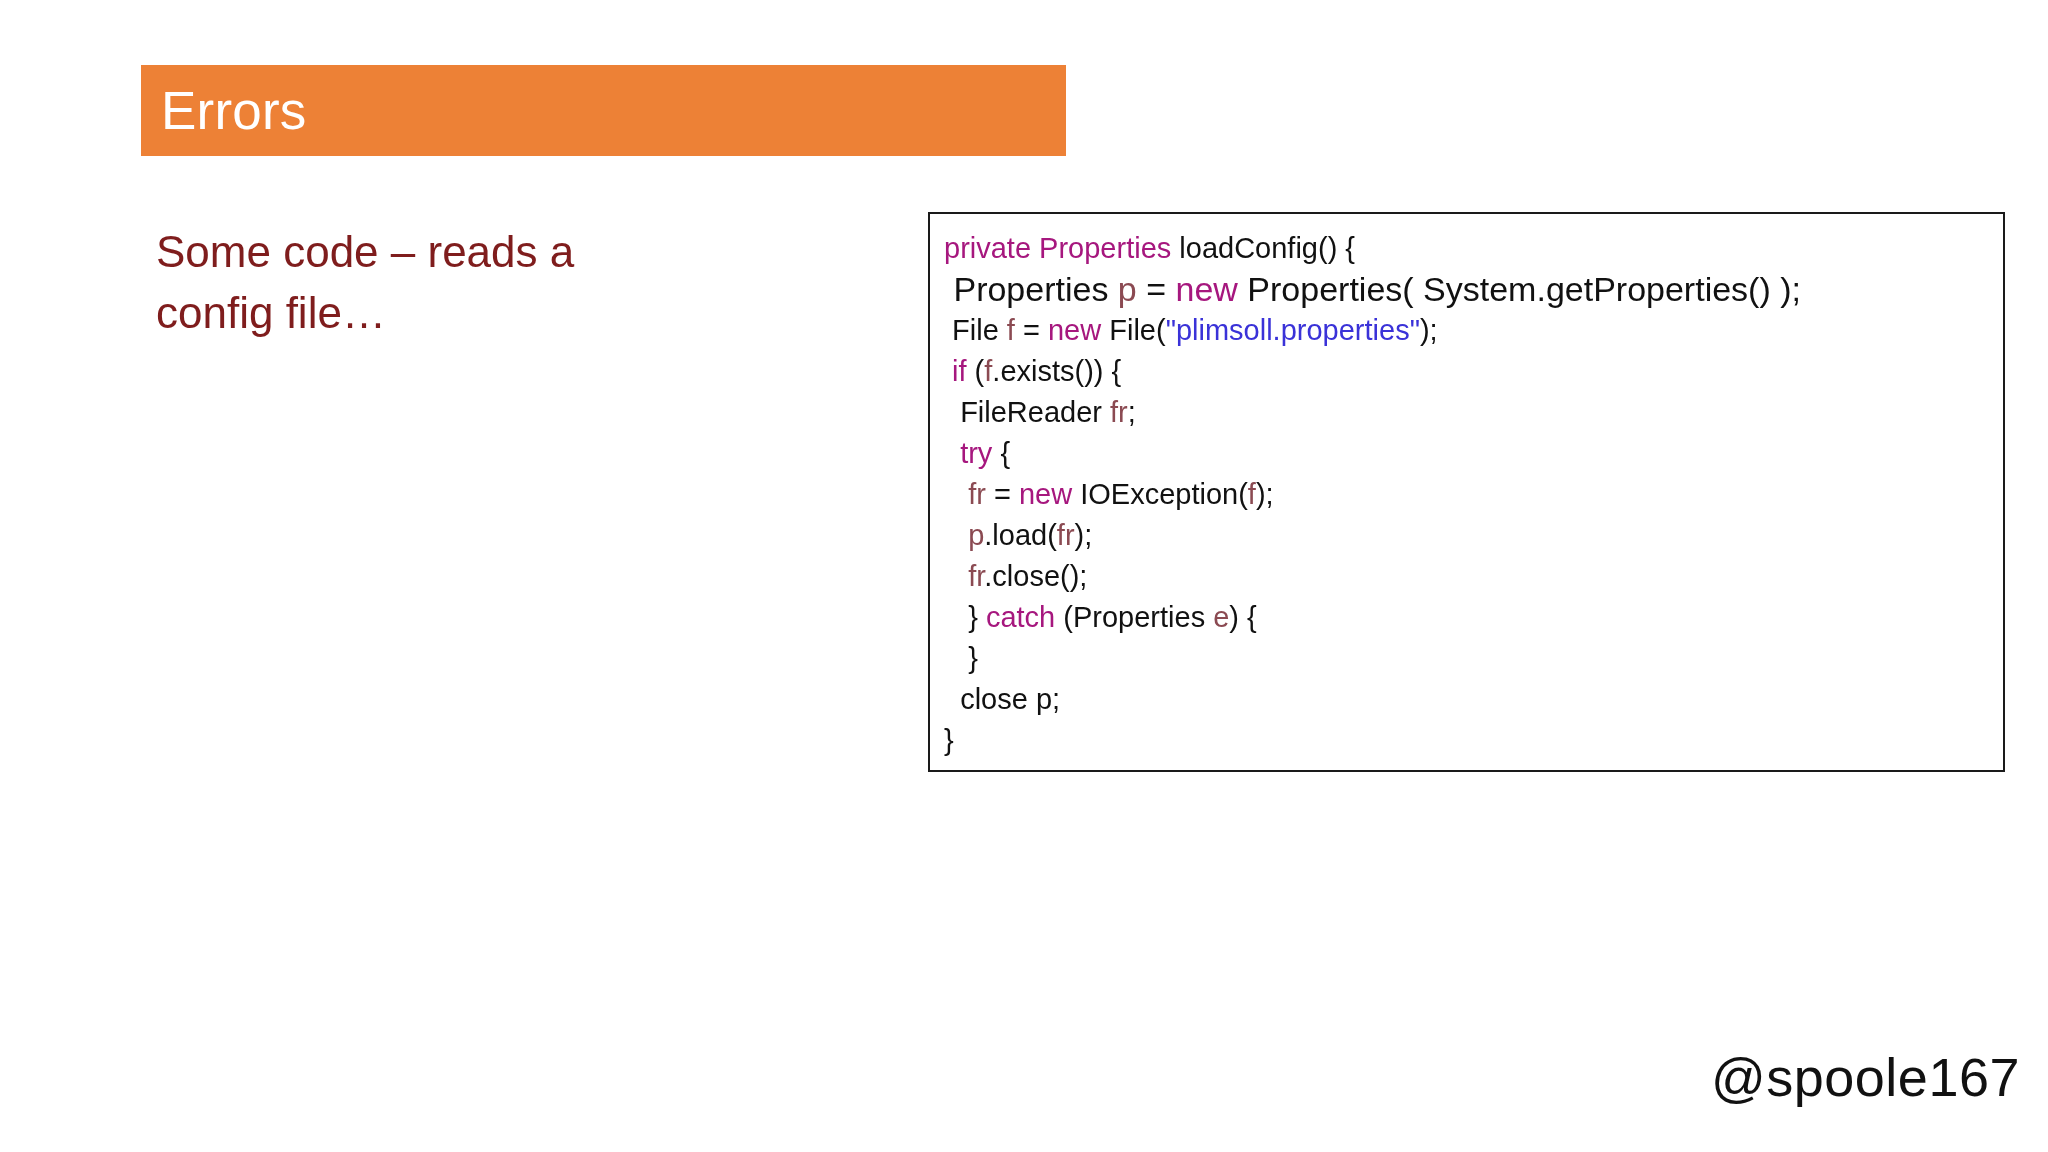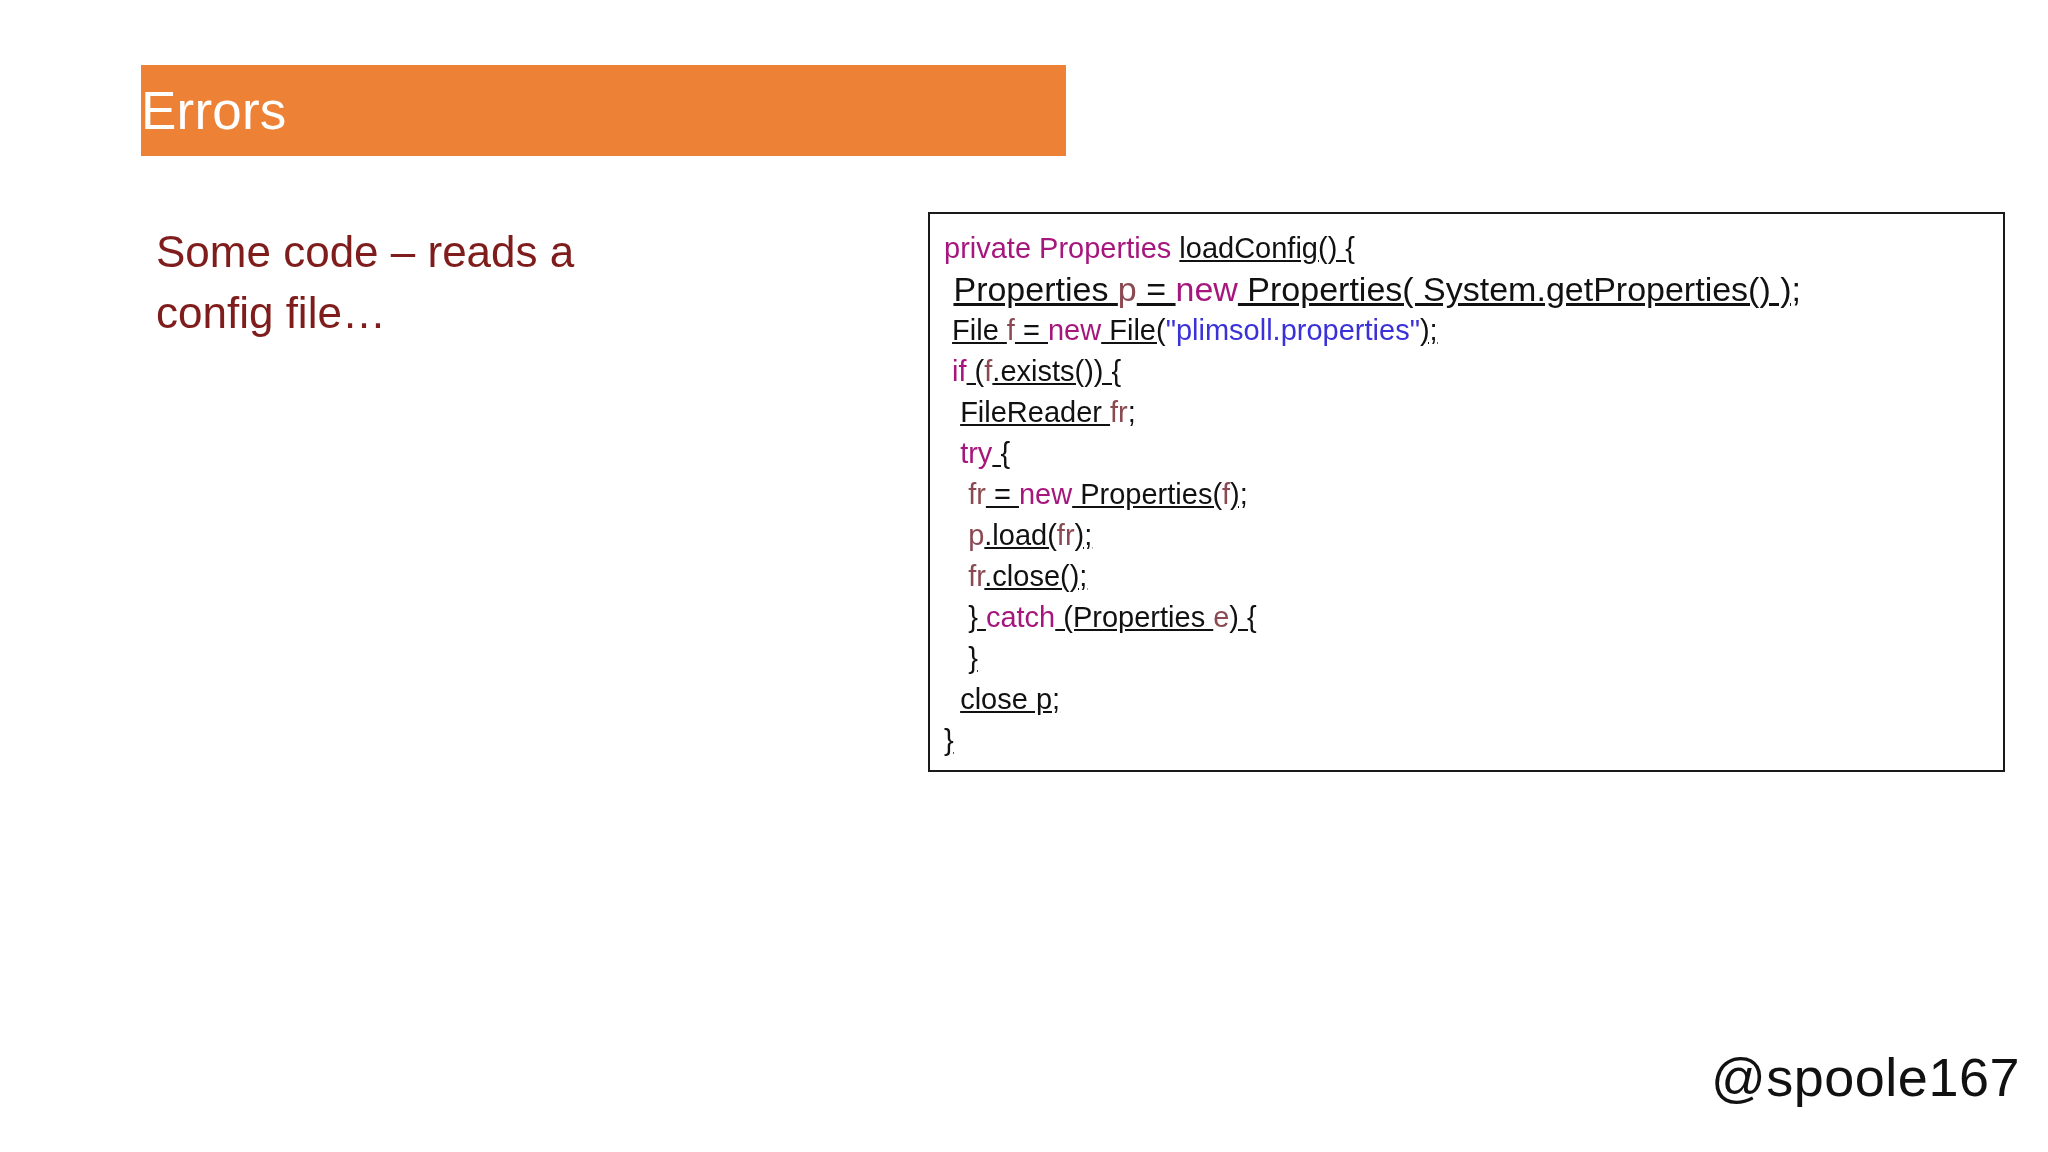--- a/index.html
+++ b/index.html
@@ -25,20 +25,21 @@
     height: 91px;
     background: #ED8136;
     display: flex;
     align-items: center;
   }
   #title-text {
     color: #FFFFFF;
     font-size: 53px;
     font-weight: 400;
     letter-spacing: 0.2px;
+    padding-left: 20px;
     line-height: 1;
   }
 
   
   #body-paragraph {
     position: absolute;
     left: 156px;
     top: 222px;
     width: 500px;
     font-size: 44px;
@@ -64,21 +65,21 @@
     font-size: 29px;
     line-height: 41px;
     white-space: pre;
     color: #111111;
   }
   .code-line.sz-sm { font-size: 34px; }
 
   .tok-kw   { color: #A6177E; }   
   .tok-var  { color: #8B4A52; }   
   .tok-str  { color: #3A32D8; }   
-  .tok-pl   { color: #111111; text-decoration: underline; }   
+  .tok-pl   { color: #111111; }   
 
   
   #footer-handle {
     position: absolute;
     right: 28px;
     top: 1046px;
     font-size: 54px;
     font-weight: 400;
     color: #111111;
     letter-spacing: 0.5px;
@@ -94,21 +95,21 @@
 <div id="body-paragraph">Some code – reads a config file…</div>
 
 <div id="code-panel">
   <div id="code-lines">
       <div class="code-line"><span class="tok-kw">private Properties </span><span class="tok-pl">loadConfig() {</span></div>
       <div class="code-line sz-sm"><span> </span><span class="tok-pl">Properties </span><span class="tok-var">p</span><span class="tok-pl"> = </span><span class="tok-kw">new</span><span class="tok-pl"> Properties( System.getProperties() );</span></div>
       <div class="code-line"><span> </span><span class="tok-pl">File </span><span class="tok-var">f</span><span class="tok-pl"> = </span><span class="tok-kw">new</span><span class="tok-pl"> File(</span><span class="tok-str">"plimsoll.properties"</span><span class="tok-pl">);</span></div>
       <div class="code-line"><span> </span><span class="tok-kw">if</span><span class="tok-pl"> (</span><span class="tok-var">f</span><span class="tok-pl">.exists()) {</span></div>
       <div class="code-line"><span>  </span><span class="tok-pl">FileReader </span><span class="tok-var">fr</span><span class="tok-pl">;</span></div>
       <div class="code-line"><span>  </span><span class="tok-kw">try</span><span class="tok-pl"> {</span></div>
-      <div class="code-line"><span>   </span><span class="tok-var">fr</span><span class="tok-pl"> = </span><span class="tok-kw">new</span><span class="tok-pl"> Properties(</span><span class="tok-var">f</span><span class="tok-pl">);</span></div>
+      <div class="code-line"><span>   </span><span class="tok-var">fr</span><span class="tok-pl"> = </span><span class="tok-kw">new</span><span class="tok-pl"> IOException(</span><span class="tok-var">f</span><span class="tok-pl">);</span></div>
       <div class="code-line"><span>   </span><span class="tok-var">p</span><span class="tok-pl">.load(</span><span class="tok-var">fr</span><span class="tok-pl">);</span></div>
       <div class="code-line"><span>   </span><span class="tok-var">fr</span><span class="tok-pl">.close();</span></div>
       <div class="code-line"><span>   </span><span class="tok-pl">} </span><span class="tok-kw">catch</span><span class="tok-pl"> (Properties </span><span class="tok-var">e</span><span class="tok-pl">) {</span></div>
       <div class="code-line"><span>   </span><span class="tok-pl">}</span></div>
       <div class="code-line"><span>  </span><span class="tok-pl">close p;</span></div>
       <div class="code-line"><span class="tok-pl">}</span></div>
     </div>
 </div>
 
 <div id="footer-handle">@spoole167</div>

